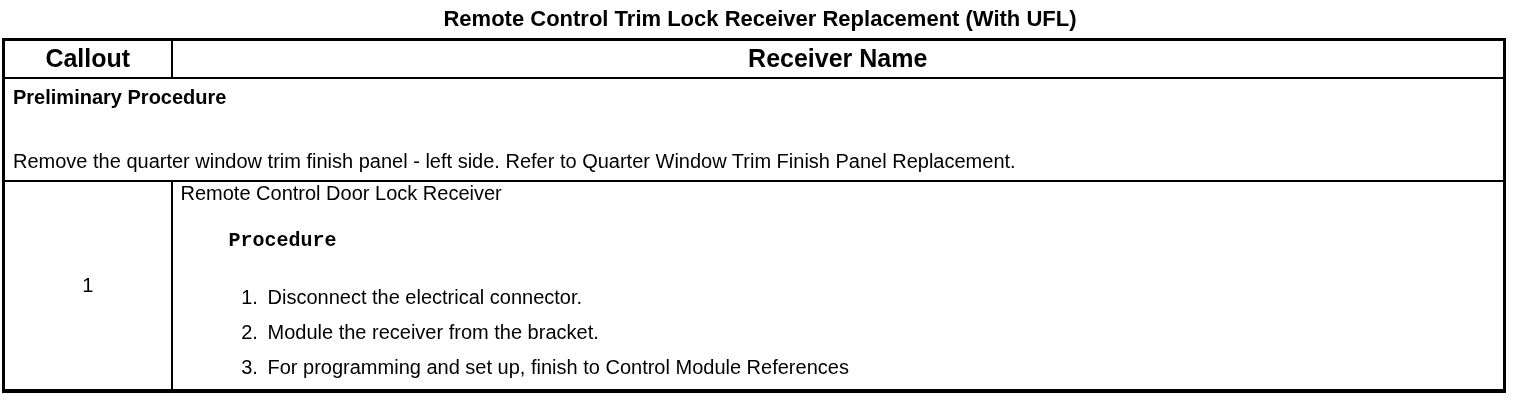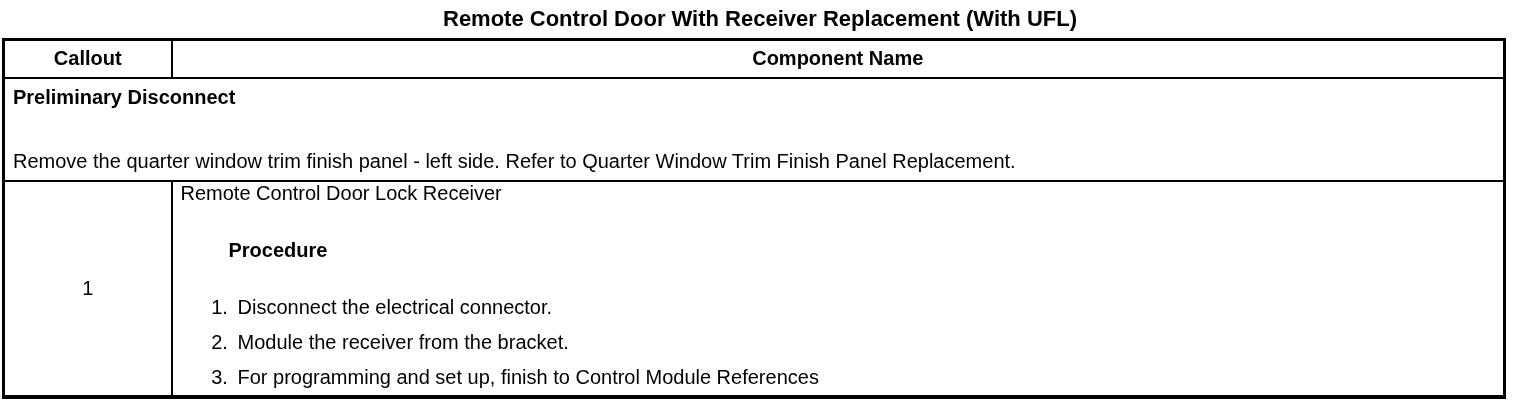--- a/index.html
+++ b/index.html
@@ -30,21 +30,21 @@
   table.component-table td {
     border: 2px solid #000000;
   }
   table.component-table {
     border-width: 3px;
     border-bottom-width: 4px;
   }
   col.callout-col { width: 168px; }
   th {
     font-weight: bold;
-    font-size: 20px;
+    font-size: 25px;
     height: 38px;
     text-align: center;
     vertical-align: middle;
   }
   td.preliminary-cell {
     height: 95px;
     padding: 7px 8px;
     vertical-align: top;
   }
   .prelim-heading {
@@ -58,52 +58,54 @@
     vertical-align: middle;
     font-size: 20px;
   }
   td.component-cell {
     height: 210px;
     padding: 0 8px;
     vertical-align: top;
   }
   .procedure-heading {
     font-weight: bold;
-    margin: 34px 0 0 48px;
+    margin: 24px 0 0 48px;
+    font-family: Liberation Mono, monospace;
   }
   ol.procedure-steps {
     margin: 28px 0 0 0;
     padding-left: 53px;
     list-style: decimal outside;
   }
   ol.procedure-steps li {
     line-height: 35px;
     padding-left: 4px;
+    margin-left: 30px;
   }
 </style>
 </head>
 <body>
 
-<div class="page-title">Remote Control Door With Receiver Replacement (With UFL)</div>
+<div class="page-title">Remote Control Trim Lock Receiver Replacement (With UFL)</div>
 
 <table class="component-table">
   <colgroup>
     <col class="callout-col">
     <col>
   </colgroup>
   <thead>
     <tr>
       <th>Callout</th>
-      <th>Component Name</th>
+      <th>Receiver Name</th>
     </tr>
   </thead>
   <tbody>
     <tr>
       <td class="preliminary-cell" colspan="2">
-        <div class="prelim-heading">Preliminary Disconnect</div>
+        <div class="prelim-heading">Preliminary Procedure</div>
         <div class="prelim-text">Remove the quarter window trim finish panel - left side. Refer to Quarter Window Trim Finish Panel Replacement.</div>
       </td>
     </tr>
     <tr>
       <td class="callout-cell">1</td>
       <td class="component-cell">
         <div class="component-name">Remote Control Door Lock Receiver</div>
         <div class="procedure-heading">Procedure</div>
         <ol class="procedure-steps">
           <li>Disconnect the electrical connector.</li>

